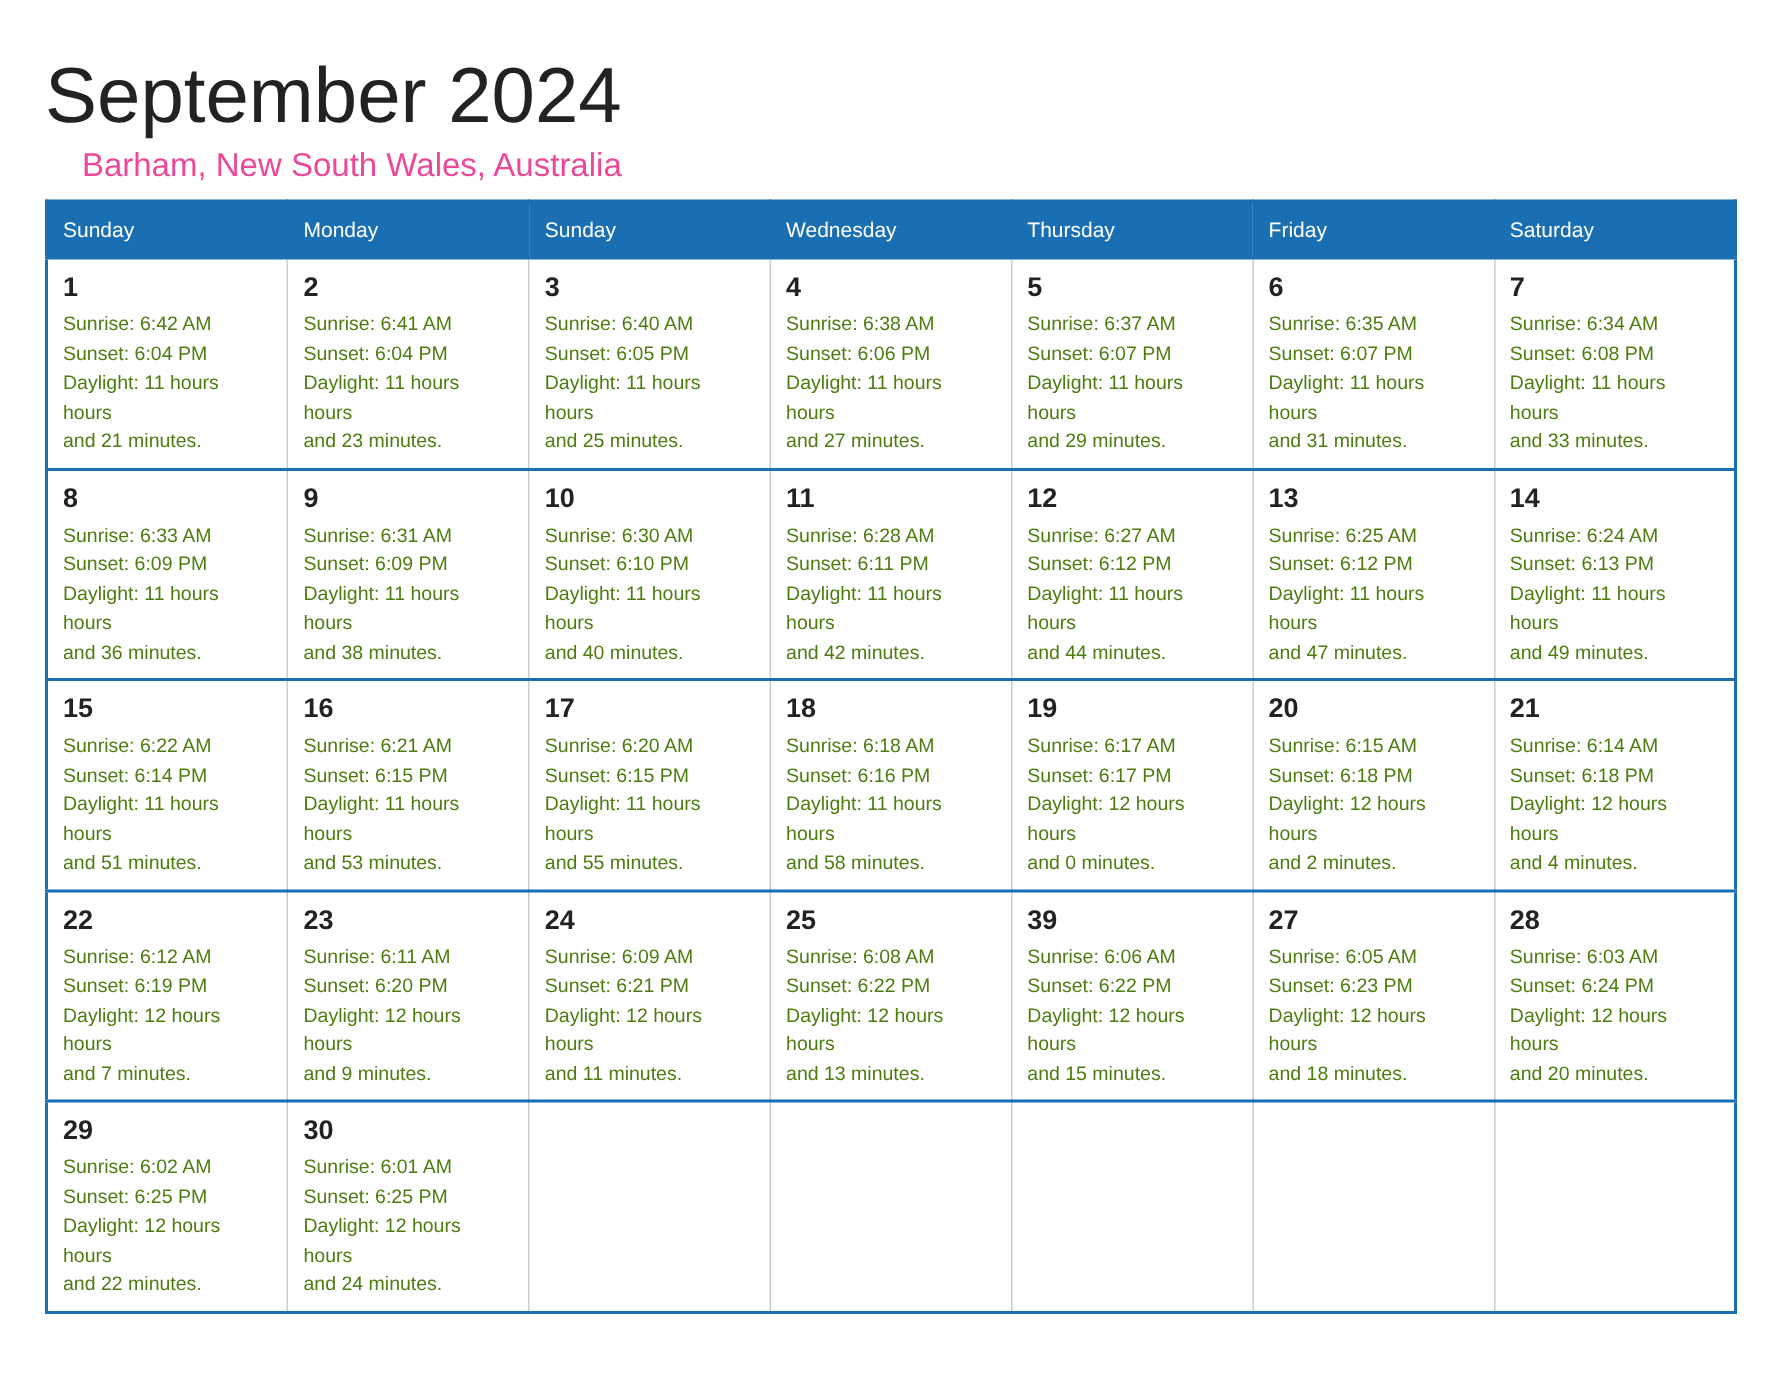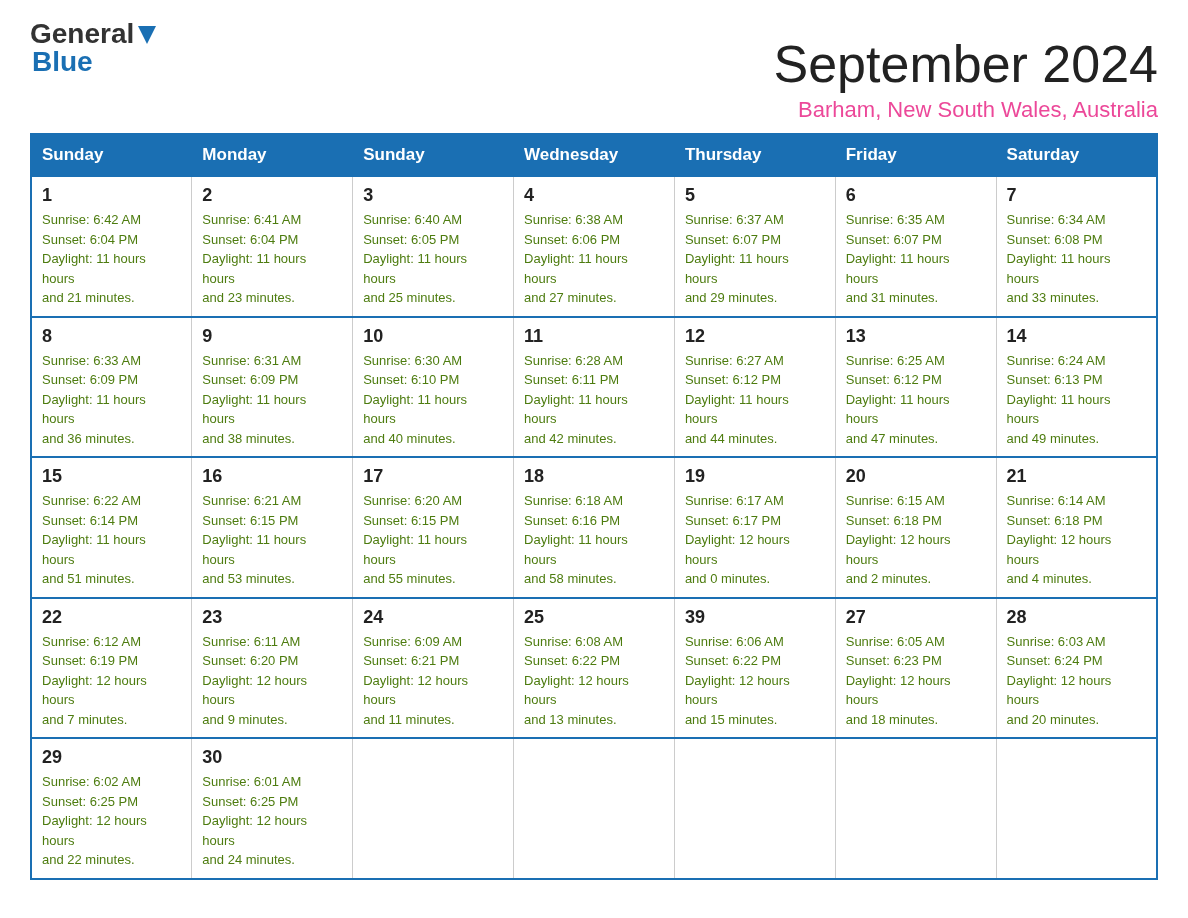--- a/index.html
+++ b/index.html
@@ -43,22 +43,22 @@
       margin-top: 4px;
     }
     .calendar {
       width: 100%;
       border-collapse: collapse;
       border: 2px solid #1a6fb3;
     }
     .calendar th {
       background-color: #1a6fb3;
       color: #fff;
-      font-size: 17px;
-      font-weight: bold;
+      font-size: 14px;
+      font-weight: normal;
       padding: 10px 10px;
       text-align: left;
       border: 1px solid #1a6fb3;
     }
     .calendar td {
       vertical-align: top;
       padding: 8px 10px;
       border: 1px solid #ccc;
       font-size: 13px;
       color: #333;
@@ -88,31 +88,20 @@
       line-height: 1;
     }
     .logo-second-row {
       margin-top: -2px;
     }
   </style>
 </head>
 <body>
 
 <div class="header">
-  <div class="logo">
-    <div class="logo-row">
-      <span class="logo-general" style="font-size:28px;font-weight:bold;color:#333;">General</span>
-      <svg width="22" height="22" viewBox="0 0 22 22" style="margin-left:2px;margin-top:2px;">
-        <polygon points="2,2 20,2 11,20" fill="#1a6fb3"></polygon>
-      </svg>
-    </div>
-    <div class="logo-second-row">
-      <span class="logo-blue" style="font-size:28px;font-weight:bold;color:#1a6fb3;margin-left:2px;">Blue</span>
-    </div>
-  </div>
   <div class="title-section">
     <div class="month-title">September 2024</div>
     <div class="location">Barham, New South Wales, Australia</div>
   </div>
 </div>
 
 <table class="calendar">
   <thead>
     <tr>
     <th>Sunday</th>

